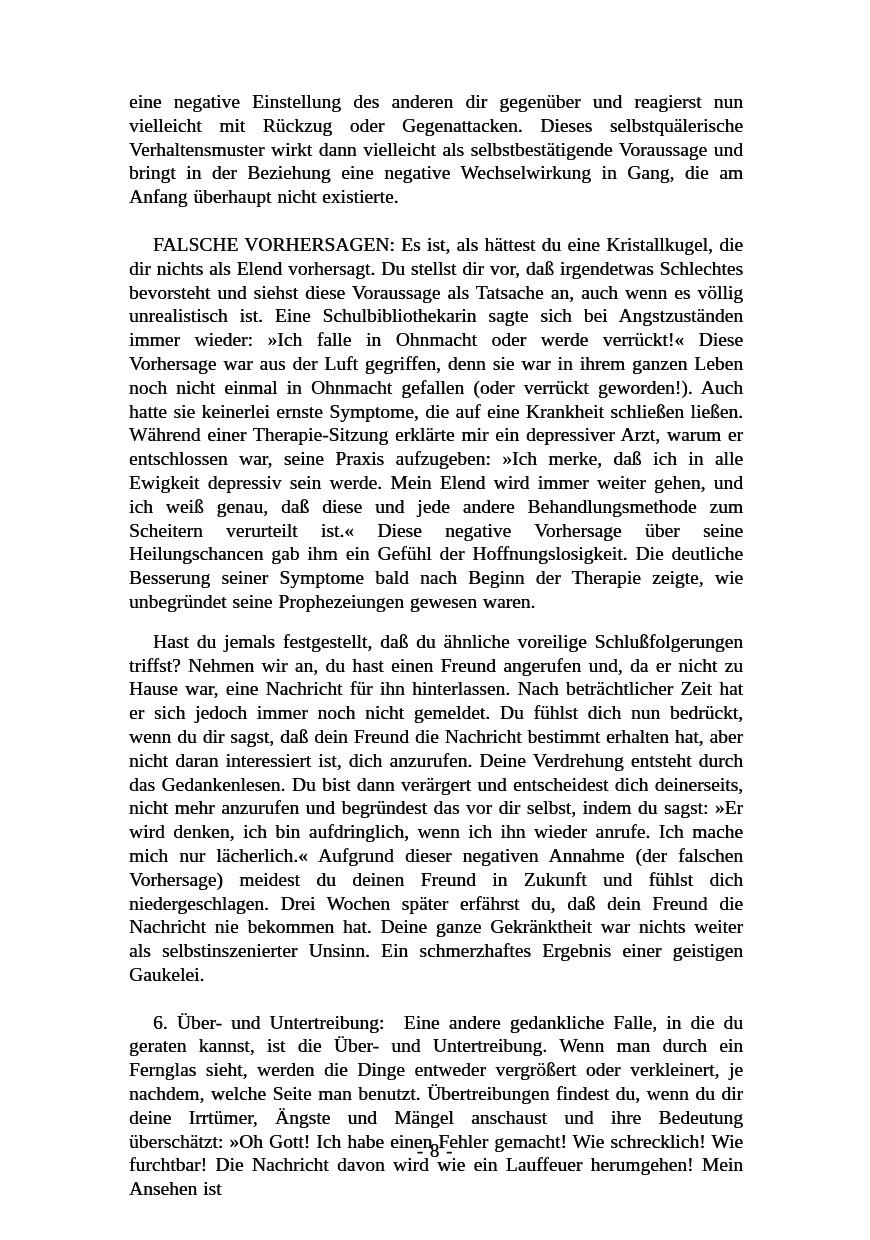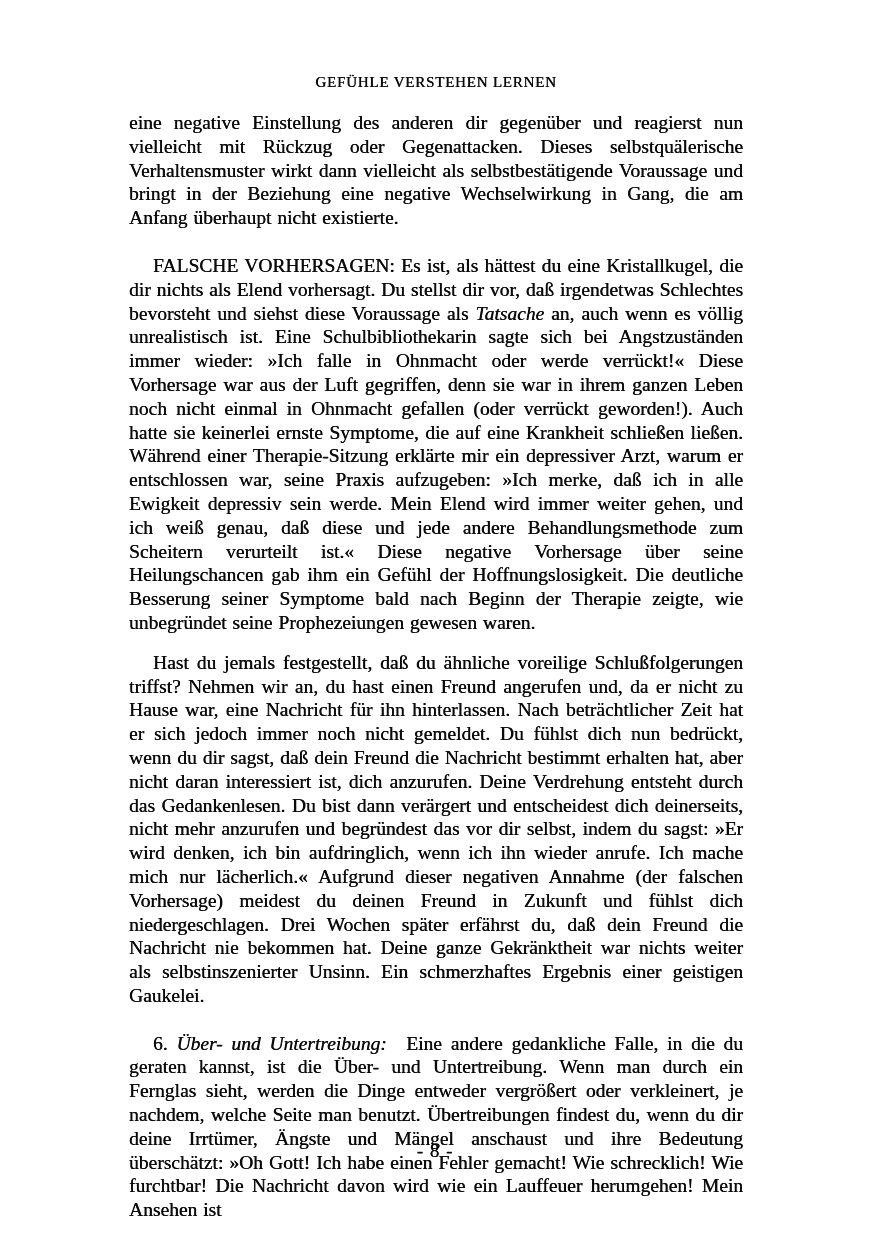--- a/index.html
+++ b/index.html
@@ -38,38 +38,36 @@
     text-shadow: 0.35px 0 0 currentColor;
     word-spacing: 1px;
   }
   .body-text p.indent {
     text-indent: 24px;
   }
   .body-text p.space-before {
     margin-top: 24px;
   }
   .italic {
-    font-style: italic;
   }
   .page-number {
     position: absolute;
     left: 0;
     top: 1140px;
     width: 870px;
     text-align: center;
     font-size: 19px;
     letter-spacing: 1px;
     text-shadow: 0.35px 0 0 currentColor;
   }
 </style>
 </head>
 <body>
 
 <div class="page">
-  <div class="running-header">GEFÜHLE VERSTEHEN LERNEN</div>
   <div class="body-text">
       <p><span>eine negative Einstellung des anderen dir gegenüber und reagierst nun vielleicht mit Rückzug oder Gegenattacken. Dieses selbstquälerische Verhaltensmuster wirkt dann vielleicht als selbstbestätigende Voraussage und bringt in der Beziehung eine negative Wechselwirkung in Gang, die am Anfang überhaupt nicht existierte.</span></p>
       <p class="indent space-before"><span>FALSCHE VORHERSAGEN: Es ist, als hättest du eine Kristallkugel, die dir nichts als Elend vorhersagt. Du stellst dir vor, daß irgendetwas Schlechtes bevorsteht und siehst diese Voraussage als </span><span class="italic">Tatsache</span><span> an, auch wenn es völlig unrealistisch ist. Eine Schulbibliothekarin sagte sich bei Angstzuständen immer wieder: »Ich falle in Ohnmacht oder werde verrückt!« Diese Vorhersage war aus der Luft gegriffen, denn sie war in ihrem ganzen Leben noch nicht einmal in Ohnmacht gefallen (oder verrückt geworden!). Auch hatte sie keinerlei ernste Symptome, die auf eine Krankheit schließen ließen. Während einer Therapie-Sitzung erklärte mir ein depressiver Arzt, warum er entschlossen war, seine Praxis aufzugeben: »Ich merke, daß ich in alle Ewigkeit depressiv sein werde. Mein Elend wird immer weiter gehen, und ich weiß genau, daß diese und jede andere Behandlungsmethode zum Scheitern verurteilt ist.« Diese negative Vorhersage über seine Heilungschancen gab ihm ein Gefühl der Hoffnungslosigkeit. Die deutliche Besserung seiner Symptome bald nach Beginn der Therapie zeigte, wie unbegründet seine Prophezeiungen gewesen waren.</span></p>
       <p class="indent"><span>Hast du jemals festgestellt, daß du ähnliche voreilige Schlußfolgerungen triffst? Nehmen wir an, du hast einen Freund angerufen und, da er nicht zu Hause war, eine Nachricht für ihn hinterlassen. Nach beträchtlicher Zeit hat er sich jedoch immer noch nicht gemeldet. Du fühlst dich nun bedrückt, wenn du dir sagst, daß dein Freund die Nachricht bestimmt erhalten hat, aber nicht daran interessiert ist, dich anzurufen. Deine Verdrehung entsteht durch das Gedankenlesen. Du bist dann verärgert und entscheidest dich deinerseits, nicht mehr anzurufen und begründest das vor dir selbst, indem du sagst: »Er wird denken, ich bin aufdringlich, wenn ich ihn wieder anrufe. Ich mache mich nur lächerlich.« Aufgrund dieser negativen Annahme (der falschen Vorhersage) meidest du deinen Freund in Zukunft und fühlst dich niedergeschlagen. Drei Wochen später erfährst du, daß dein Freund die Nachricht nie bekommen hat. Deine ganze Gekränktheit war nichts weiter als selbstinszenierter Unsinn. Ein schmerzhaftes Ergebnis einer geistigen Gaukelei.</span></p>
       <p class="indent space-before"><span>6. </span><span class="italic">Über- und Untertreibung:</span><span> Eine andere gedankliche Falle, in die du geraten kannst, ist die Über- und Untertreibung. Wenn man durch ein Fernglas sieht, werden die Dinge entweder vergrößert oder verkleinert, je nachdem, welche Seite man benutzt. Übertreibungen findest du, wenn du dir deine Irrtümer, Ängste und Mängel anschaust und ihre Bedeutung überschätzt: »Oh Gott! Ich habe einen Fehler gemacht! Wie schrecklich! Wie furchtbar! Die Nachricht davon wird wie ein Lauffeuer herumgehen! Mein Ansehen ist</span></p>
     </div>
 </div>
 
 <div class="page-number">- 8 -</div>
 

